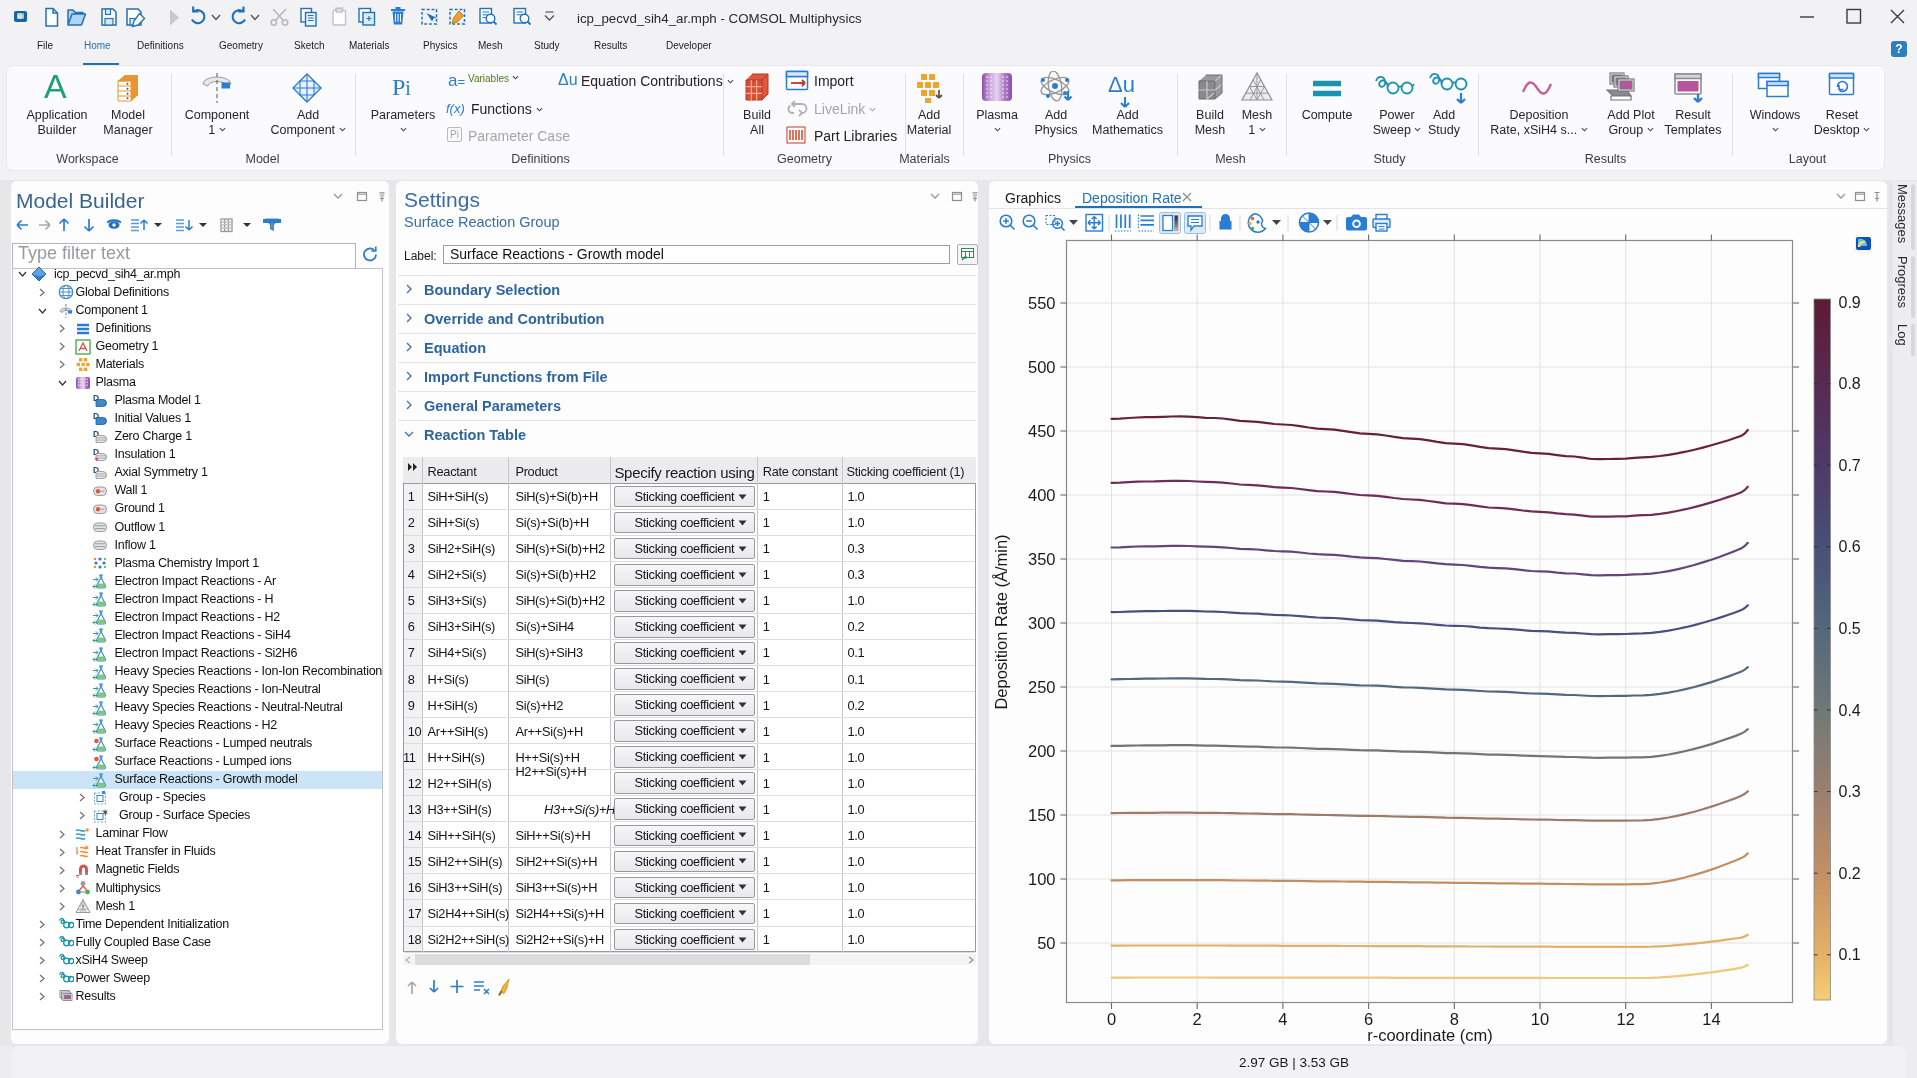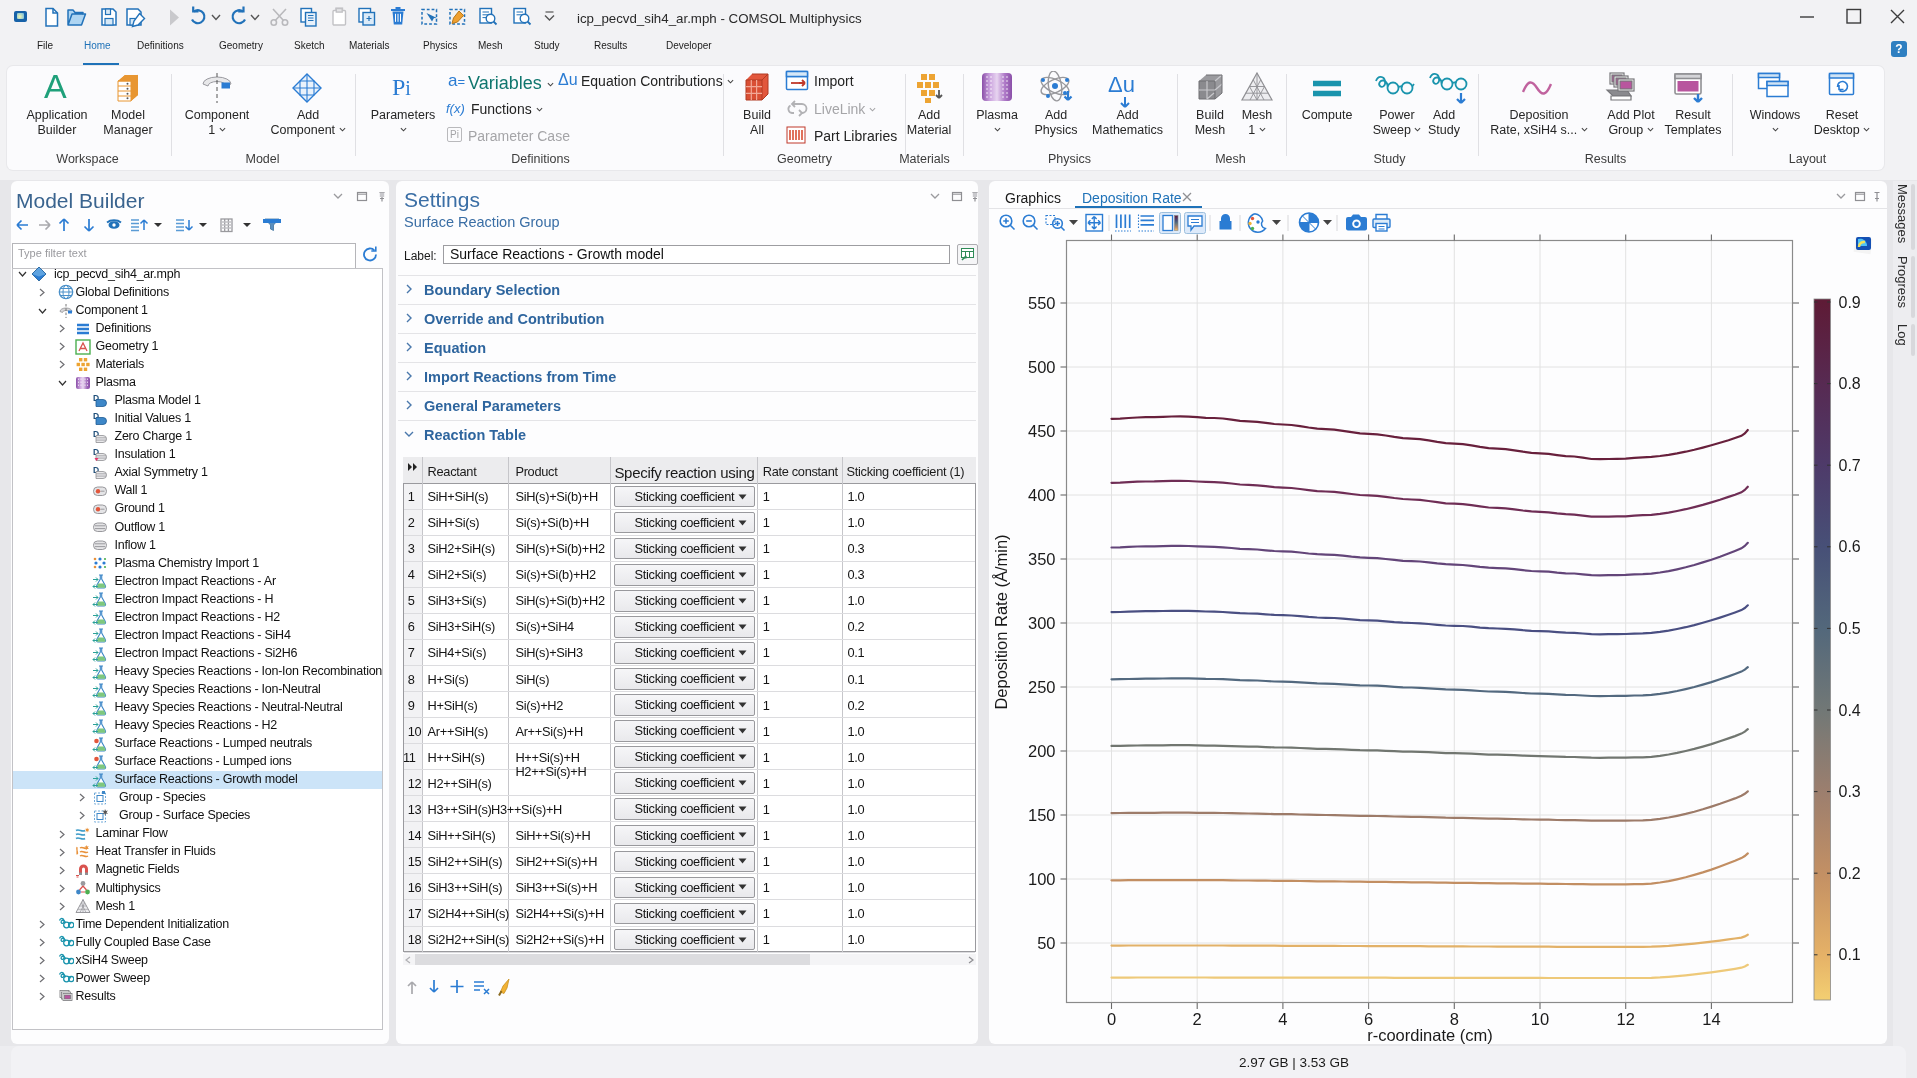--- a/index.html
+++ b/index.html
@@ -205,21 +205,21 @@
   </svg>
 <div class="rbtn" style="left:263px;top:108px;width:90px;">Add<br>Component <svg class="car" viewBox="0 0 8 5">
       <path d="M1 1 l3 3 3-3" stroke="#444" fill="none" stroke-width="1.2"></path>
     </svg></div>
 
 <div class="abs" style="left:392px;top:74px;font-size:24px;color:#2b7cd3;font-family:'Liberation Serif',serif;">P<span style="font-size:20px;">i</span></div>
 <div class="rbtn" style="left:363px;top:108px;width:80px;">Parameters<br><svg class="car" viewBox="0 0 8 5">
       <path d="M1 1 l3 3 3-3" stroke="#444" fill="none" stroke-width="1.2"></path>
     </svg></div>
 <div class="abs" style="left:448px;top:71px;font-size:17px;color:#2b7cd3;">a<span style="font-size:13px;">=</span></div>
-<div class="abs" style="left:468px;top:73px;font-size:18px;color:#0f766e;">Variables <svg class="car" viewBox="0 0 8 5">
+<div class="abs" style="left:468px;top:73px;font-size:10px;color:#4d7c0f;">Variables <svg class="car" viewBox="0 0 8 5">
       <path d="M1 1 l3 3 3-3" stroke="#444" fill="none" stroke-width="1.2"></path>
     </svg></div>
 <div class="abs" style="left:446px;top:101px;font-size:13px;color:#2b7cd3;font-style:italic;">f(x)</div>
 <div class="abs" style="left:471px;top:101px;font-size:14px;color:#232323;">Functions <svg class="car" viewBox="0 0 8 5">
       <path d="M1 1 l3 3 3-3" stroke="#444" fill="none" stroke-width="1.2"></path>
     </svg></div>
 <div class="abs" style="left:447px;top:127px;width:15px;height:15px;border:1px solid #b9b9bc;border-radius:2px;color:#a5a5a8;font-size:10px;text-align:center;line-height:14px;">Pi</div>
 <div class="abs" style="left:468px;top:128px;font-size:14px;color:#a5a5a8;">Parameter Case</div>
 <div class="abs" style="left:558px;top:71px;font-size:16px;color:#2b7cd3;">Δu</div>
 <div class="abs" style="left:581px;top:73px;font-size:14px;color:#232323;">Equation Contributions <svg class="car" viewBox="0 0 8 5">
@@ -457,21 +457,21 @@
       <path d="M207 6 h11 M207 9 h11 M207 12 h11" stroke="#c0c0c4"></path>
     </g>
 <path d="M229 7 l4 4 4-4 z" fill="#333"></path>
 <g>
       <path d="M251 3 h14 l-5.5 6 v5.5 l-3-1.5 v-4 z" fill="#5a8fc0" stroke="#40739e" stroke-width="0.8"></path>
       <rect x="249" y="3" width="18" height="4" fill="#2b7cd3"></rect>
       <path d="M272 7 l4 4 4-4 z" fill="#333"></path>
     </g>
 </svg>
 <path>
-<div class="abs" style="left:12px;top:243px;width:344px;height:28px;background:#fff;border:1px solid #b5b5b9;font-size:11px;color:#9a9a9e;line-height:18px;padding-left:5px;">Type filter text</div>
+<div class="abs" style="left:12px;top:243px;width:344px;height:28px;background:#fff;border:1px solid #b5b5b9;font-size:18px;color:#9a9a9e;line-height:18px;padding-left:5px;">Type filter text</div>
 <svg class="abs" style="left:361px;top:245px;" width="17" height="17" viewBox="0 0 17 17">
       <path d="M13.5 5.5 a6 6 0 1 0 1.5 4" stroke="#2b7cd3" stroke-width="1.8" fill="none"></path>
       <path d="M14.8 1.5 v4.5 h-4.5" fill="none" stroke="#2b7cd3" stroke-width="1.6"></path>
     </svg>
 
 <div class="abs" style="left:12px;top:268px;width:371px;height:762px;background:#fff;border:1px solid #c2c2c6;"></div>
 <svg class="abs" style="left:18px;top:271.4px;" width="9" height="6" viewBox="0 0 9 6">
       <path d="M1 1 L4.5 5 L8 1" stroke="#333" stroke-width="1.2" fill="none"></path>
     </svg>
 <svg class="abs" style="left:31px;top:266.4px;" width="16" height="16" viewBox="0 0 16 16">
@@ -861,21 +861,21 @@
 <div class="sechead" style="left:424px;top:311px;">Override and Contribution</div>
 <div class="abs" style="left:398px;top:333px;width:578px;height:1px;background:#e4e4e7;"></div>
 <svg class="abs" style="left:406px;top:342px;" width="6" height="10" viewBox="0 0 6 10">
       <path d="M1 1 L5 5 L1 9" stroke="#4a78ac" stroke-width="1.4" fill="none"></path>
     </svg>
 <div class="sechead" style="left:424px;top:340px;">Equation</div>
 <div class="abs" style="left:398px;top:362px;width:578px;height:1px;background:#e4e4e7;"></div>
 <svg class="abs" style="left:406px;top:371px;" width="6" height="10" viewBox="0 0 6 10">
       <path d="M1 1 L5 5 L1 9" stroke="#4a78ac" stroke-width="1.4" fill="none"></path>
     </svg>
-<div class="sechead" style="left:424px;top:369px;">Import Reactions from Time</div>
+<div class="sechead" style="left:424px;top:369px;">Import Functions from File</div>
 <div class="abs" style="left:398px;top:391px;width:578px;height:1px;background:#e4e4e7;"></div>
 <svg class="abs" style="left:406px;top:400px;" width="6" height="10" viewBox="0 0 6 10">
       <path d="M1 1 L5 5 L1 9" stroke="#4a78ac" stroke-width="1.4" fill="none"></path>
     </svg>
 <div class="sechead" style="left:424px;top:398px;">General Parameters</div>
 <div class="abs" style="left:398px;top:420px;width:578px;height:1px;background:#e4e4e7;"></div>
 <svg class="abs" style="left:404px;top:431px;" width="10" height="6" viewBox="0 0 10 6">
       <path d="M1 1 L5 5 L9 1" stroke="#4a78ac" stroke-width="1.4" fill="none"></path>
     </svg>
 <div class="sechead" style="left:424px;top:427px;">Reaction Table</div>
@@ -1011,21 +1011,21 @@
 <div class="tcell" style="left:515.4px;top:764px;">H2++Si(s)+H</div>
 <div class="abs" style="left:613.5px;top:772.4px;width:141px;height:21.5px;background:linear-gradient(#f6f6f8,#e9e9ec);border:1px solid #99999d;border-radius:2px;font-size:12.8px;letter-spacing:-0.3px;text-align:left;padding-left:20px;line-height:20px;color:#111;">Sticking coefficient</div>
 <svg class="abs" style="left:738px;top:780.2px;" width="9" height="6" viewBox="0 0 9 6">
       <path d="M0.5 0.5 L8.5 0.5 L4.5 5.5 Z" fill="#333"></path>
     </svg>
 <div class="tcell" style="left:762.7px;top:775.7px;">1</div>
 <div class="tcell" style="left:847.4px;top:775.7px;">1.0</div>
 <div class="abs" style="left:403.8px;top:821.2px;width:571.5px;height:1px;background:#dcdcdf;"></div>
 <div class="tcell" style="left:407.8px;top:801.7px;">13</div>
 <div class="tcell" style="left:427.6px;top:801.7px;">H3++SiH(s)</div>
-<div class="tcell" style="left:491px;top:801.7px;">H3++Si(s)+H</div>
+<div class="tcell" style="left:544px;top:801.7px;font-style:italic;">H3++Si(s)+H</div>
 <div class="abs" style="left:613.5px;top:798.4px;width:141px;height:21.5px;background:linear-gradient(#f6f6f8,#e9e9ec);border:1px solid #99999d;border-radius:2px;font-size:12.8px;letter-spacing:-0.3px;text-align:left;padding-left:20px;line-height:20px;color:#111;">Sticking coefficient</div>
 <svg class="abs" style="left:738px;top:806.2px;" width="9" height="6" viewBox="0 0 9 6">
       <path d="M0.5 0.5 L8.5 0.5 L4.5 5.5 Z" fill="#333"></path>
     </svg>
 <div class="tcell" style="left:762.7px;top:801.7px;">1</div>
 <div class="tcell" style="left:847.4px;top:801.7px;">1.0</div>
 <div class="abs" style="left:403.8px;top:847.3px;width:571.5px;height:1px;background:#dcdcdf;"></div>
 <div class="tcell" style="left:407.8px;top:827.8px;">14</div>
 <div class="tcell" style="left:427.6px;top:827.8px;">SiH++SiH(s)</div>
 <div class="tcell" style="left:515.4px;top:827.8px;">SiH++Si(s)+H</div>

